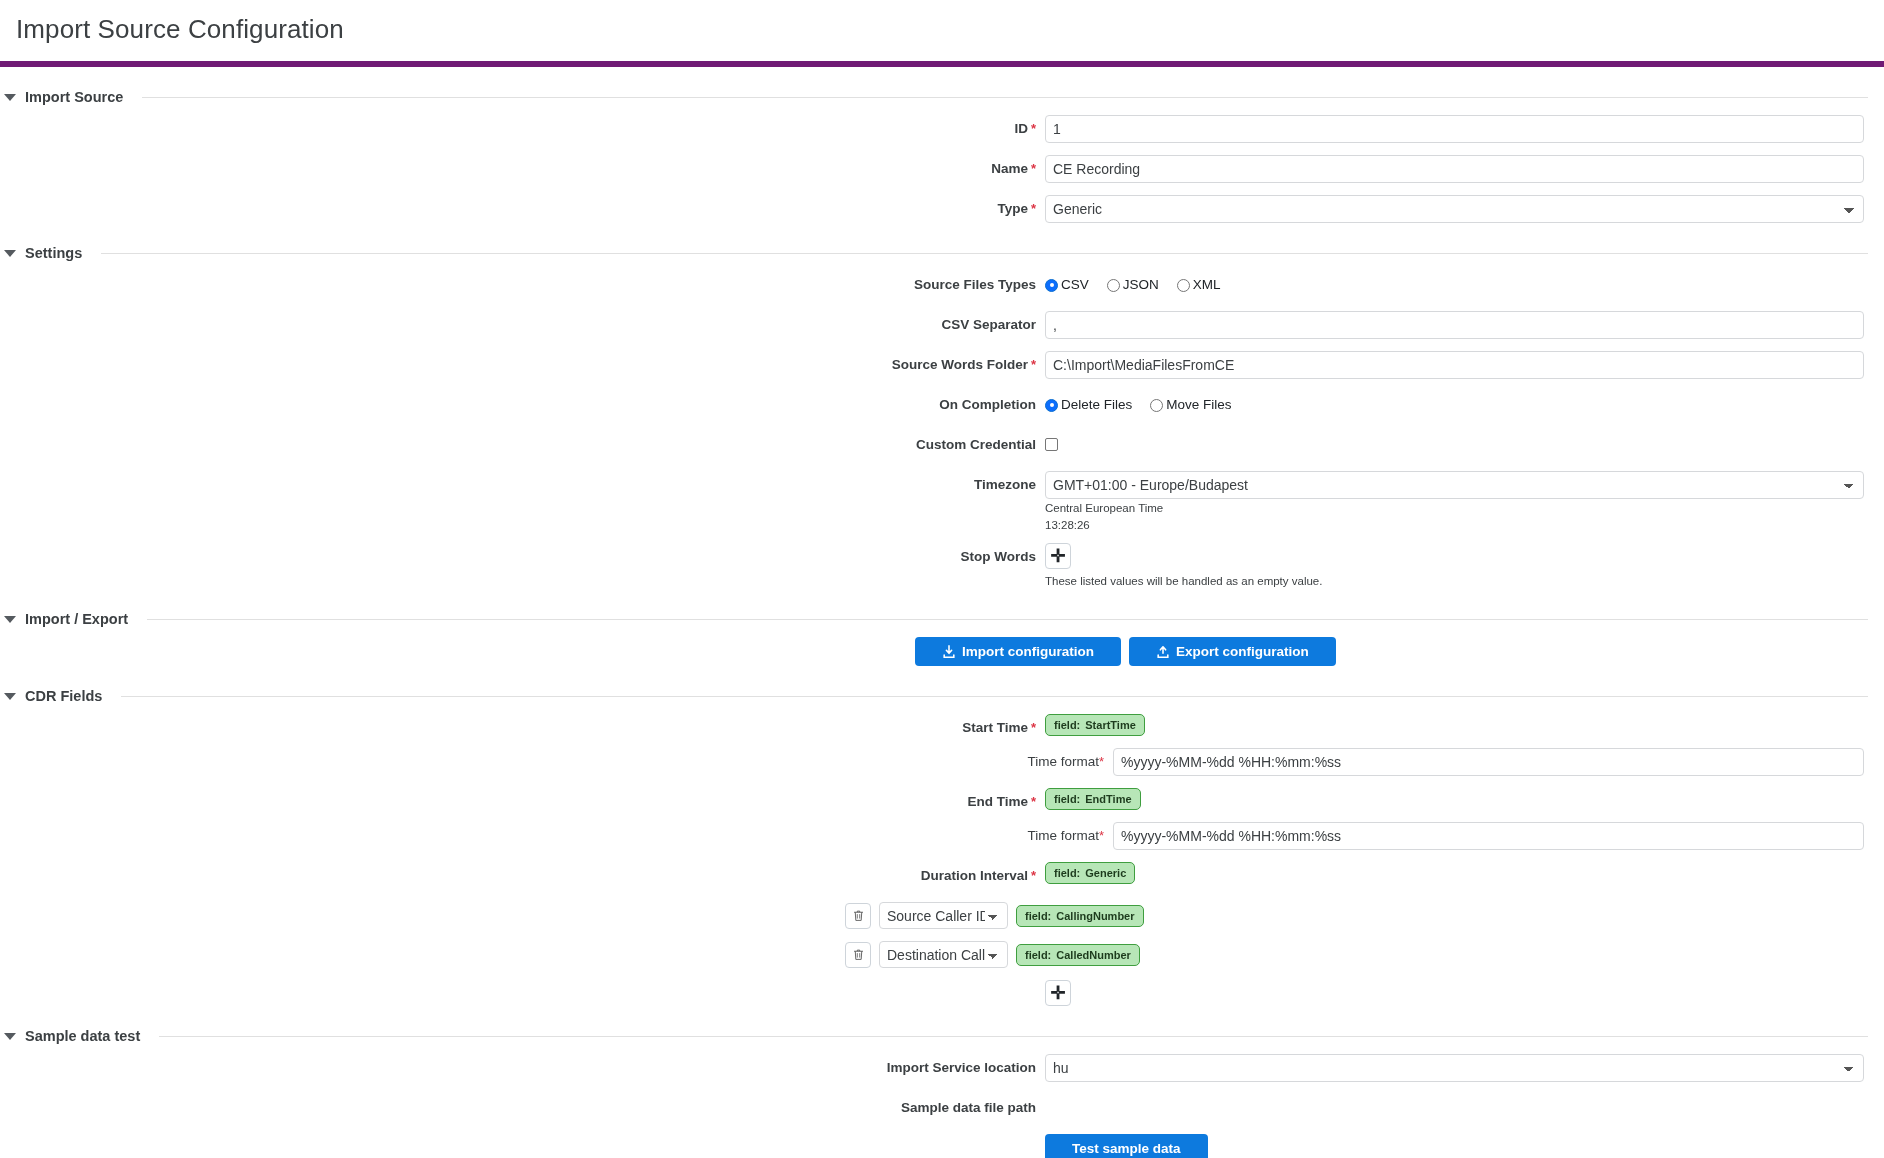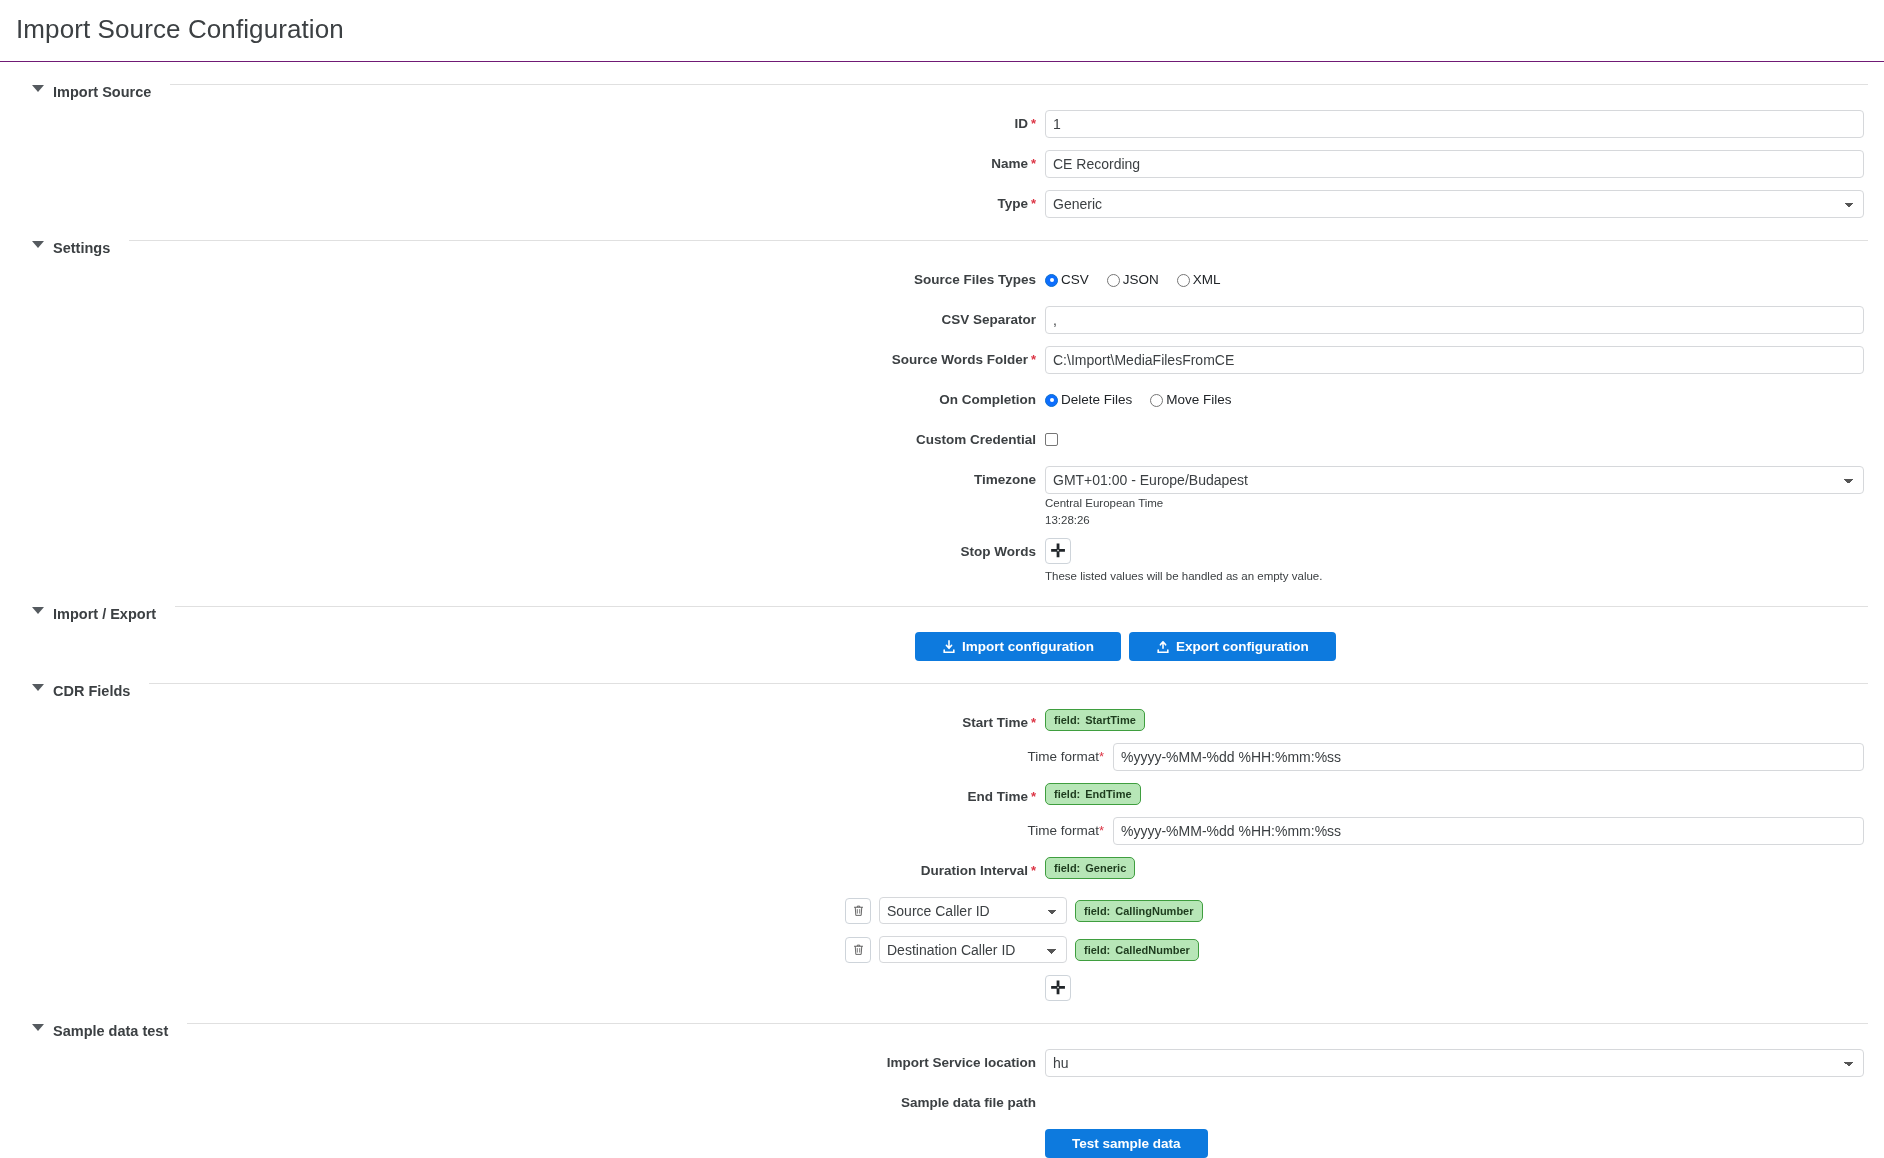--- a/index.html
+++ b/index.html
@@ -7,37 +7,38 @@
     margin: 0; padding: 0;
     background: #ffffff;
     font-family: "Liberation Sans", sans-serif;
     color: #333333;
   }
   body { width: 1884px; min-height: 1158px; position: relative; }
 
   
   .page-header {
     padding: 14px 0 16px 16px;
-    border-bottom: 1px solid #701a75;
+    border-bottom: 6px solid #701a75;
   }
   .page-title {
     font-size: 26px;
     font-weight: 400;
     color: #3c4043;
     letter-spacing: .1px;
   }
 
   
   .section {
     position: relative;
   }
   .section-head {
     display: flex;
+    align-items: center;
     gap: 9px;
-    padding: 0 16px 0 32px;
+    padding: 0 16px 0 4px;
     margin-top: 22px;
     cursor: pointer;
     user-select: none;
   }
   .caret {
     width: 0; height: 0;
     border-left: 6px solid transparent;
     border-right: 6px solid transparent;
     border-top: 7px solid #555a5f;
     flex: 0 0 auto;
@@ -208,21 +209,21 @@
     cursor: pointer;
   }
   .badge .bk { font-weight: 700; }
   .badge .bv { font-weight: 700; }
 
   .mapping-row {
     display: flex;
     align-items: center;
     gap: 8px;
   }
-  .mapping-row .sel { width: 188px; height: 27px; }
+  .mapping-row .sel { width: 129px; height: 27px; }
 </style>
 </head>
 <body>
 
 <div class="page-header">
   <div class="page-title">Import Source Configuration</div>
 </div>
 
 <div class="section">
   <div class="section-head">

